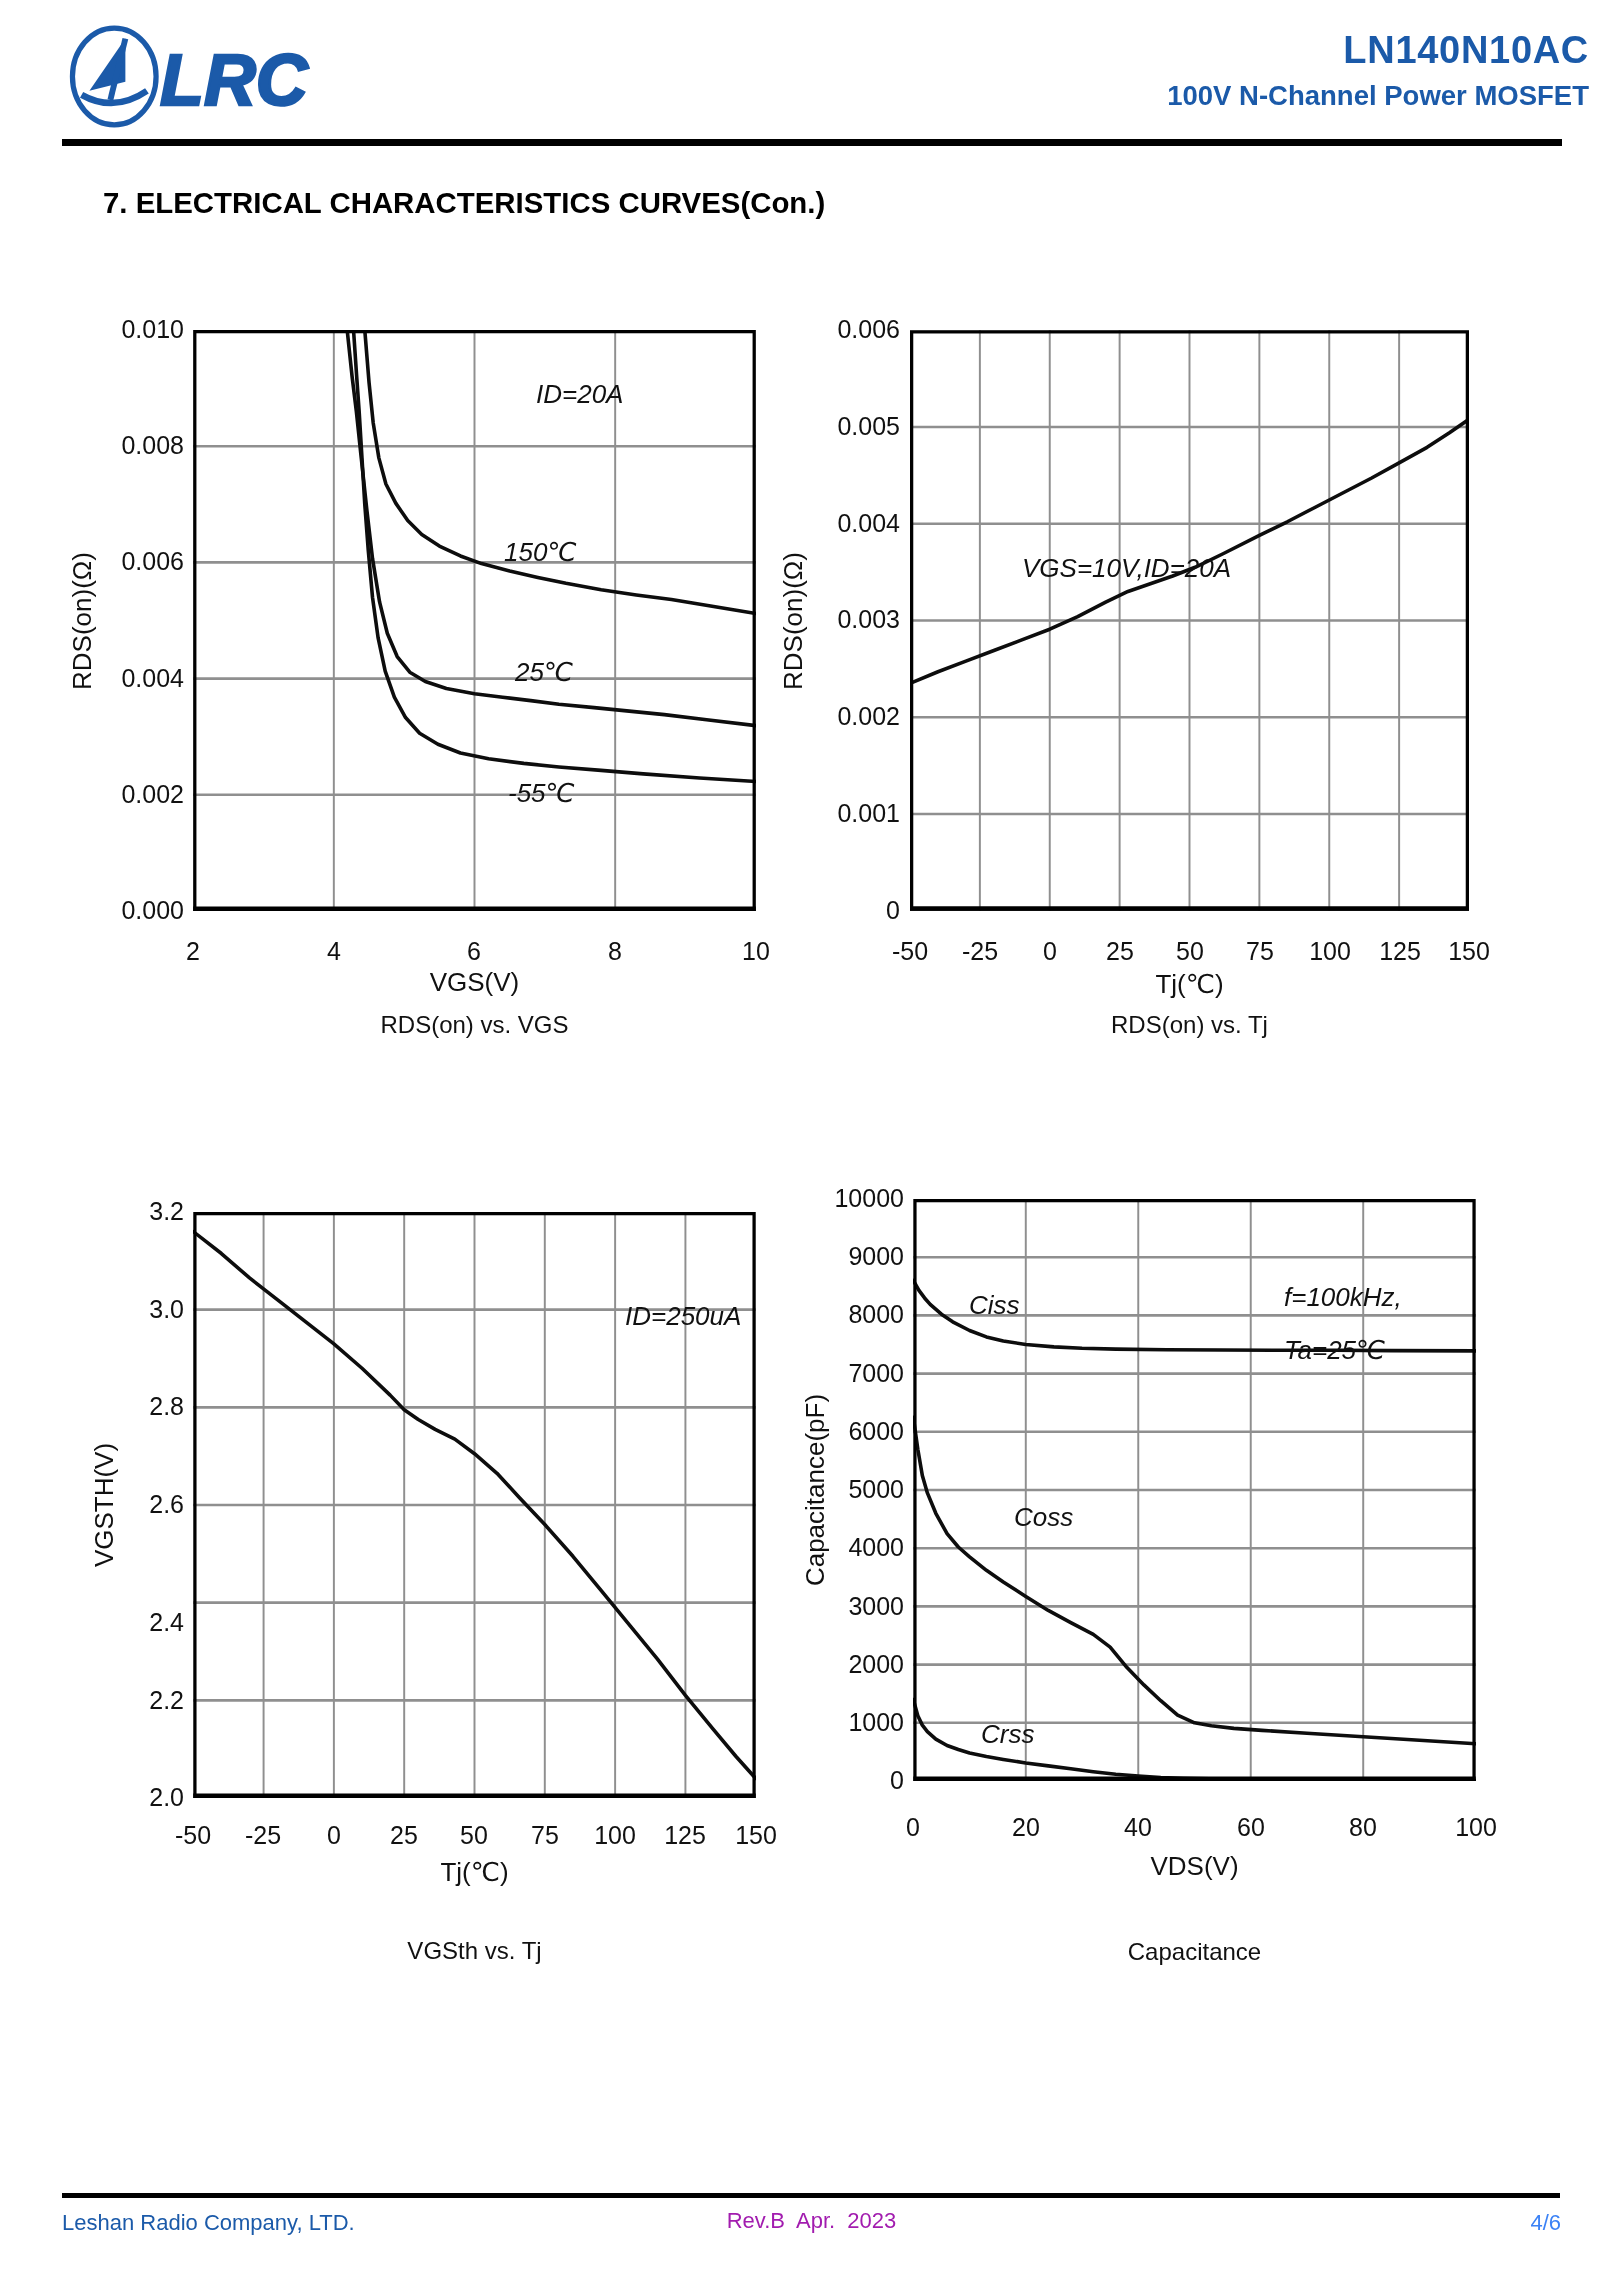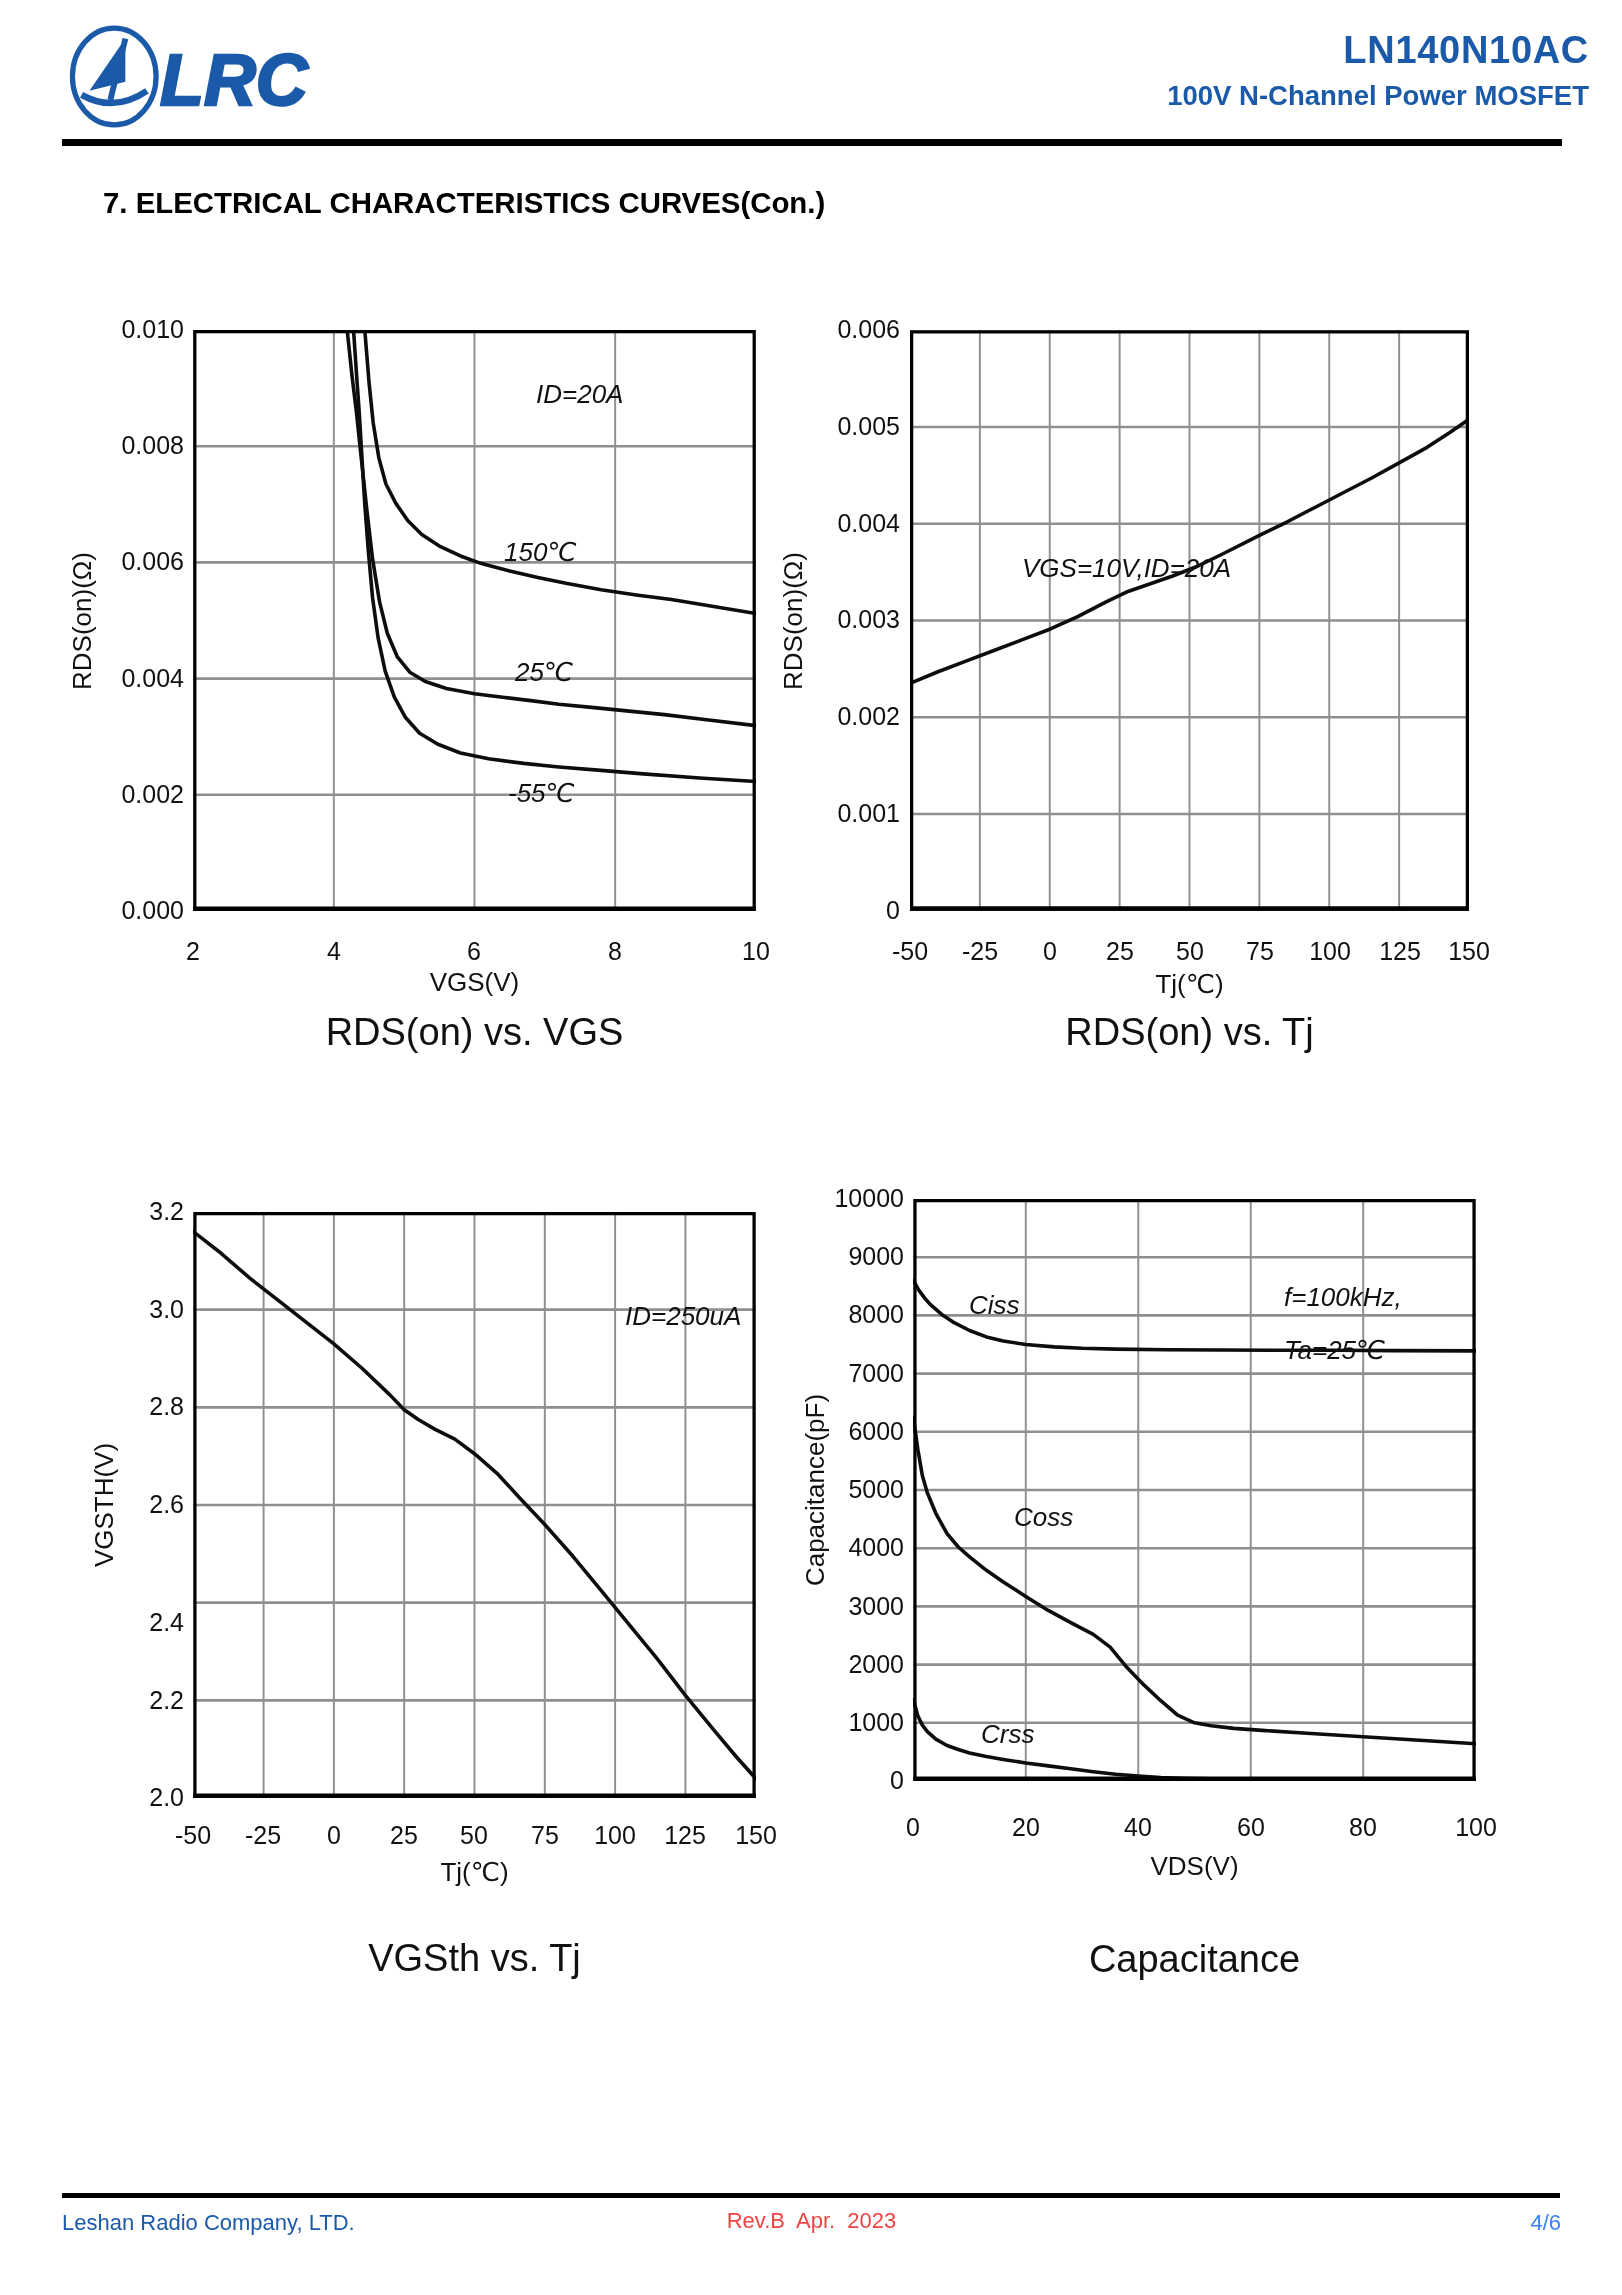--- a/index.html
+++ b/index.html
@@ -28,37 +28,37 @@
     position:absolute;top:50%;
     writing-mode:vertical-rl;transform:translateY(-50%) rotate(180deg);
     font-size:26px;color:#111;white-space:nowrap;
   }
   .chart .xlabel{
     position:absolute;left:50%;transform:translateX(-50%);
     font-size:26px;color:#111;white-space:nowrap;
   }
   .chart .ctitle{
     position:absolute;left:50%;transform:translateX(-50%);
-    font-size:38px;color:#111;white-space:nowrap;
+    font-size:24px;color:#111;white-space:nowrap;
   }
   .xtick{
     position:absolute;transform:translateX(-50%);
     font-size:25px;color:#111;white-space:nowrap;
   }
   .ytick{
     position:absolute;text-align:right;
     font-size:25px;color:#111;white-space:nowrap;
   }
   .anno,.slabel{
     position:absolute;font-size:26px;color:#111;white-space:nowrap;font-style:italic;
   }
   
   .footer-rule{left:62px;width:1498px;top:2193px;height:5.2px;background:#000;}
   .footer-left{left:62px;top:2210px;font-size:22px;color:#1b5aa9;}
-  .footer-center{left:0;right:0;top:2208px;text-align:center;font-size:22px;color:#ef4444;white-space:pre;}
+  .footer-center{left:0;right:0;top:2208px;text-align:center;font-size:22px;color:#a21caf;white-space:pre;}
   .footer-right{right:62px;top:2210px;font-size:22px;color:#3b82f6;}
 </style>
 </head>
 <body>
 
 <div class="abs logo">
   <svg width="294" height="105" viewBox="0 0 450 160">
     <ellipse cx="80" cy="80" rx="64" ry="74" fill="none" stroke="#1b5aa9" stroke-width="8"></ellipse>
     <polygon points="97,22 42,102 97,88" fill="#1b5aa9"></polygon>
     <line x1="97" y1="22" x2="74" y2="116" stroke="#1b5aa9" stroke-width="9"></line>

